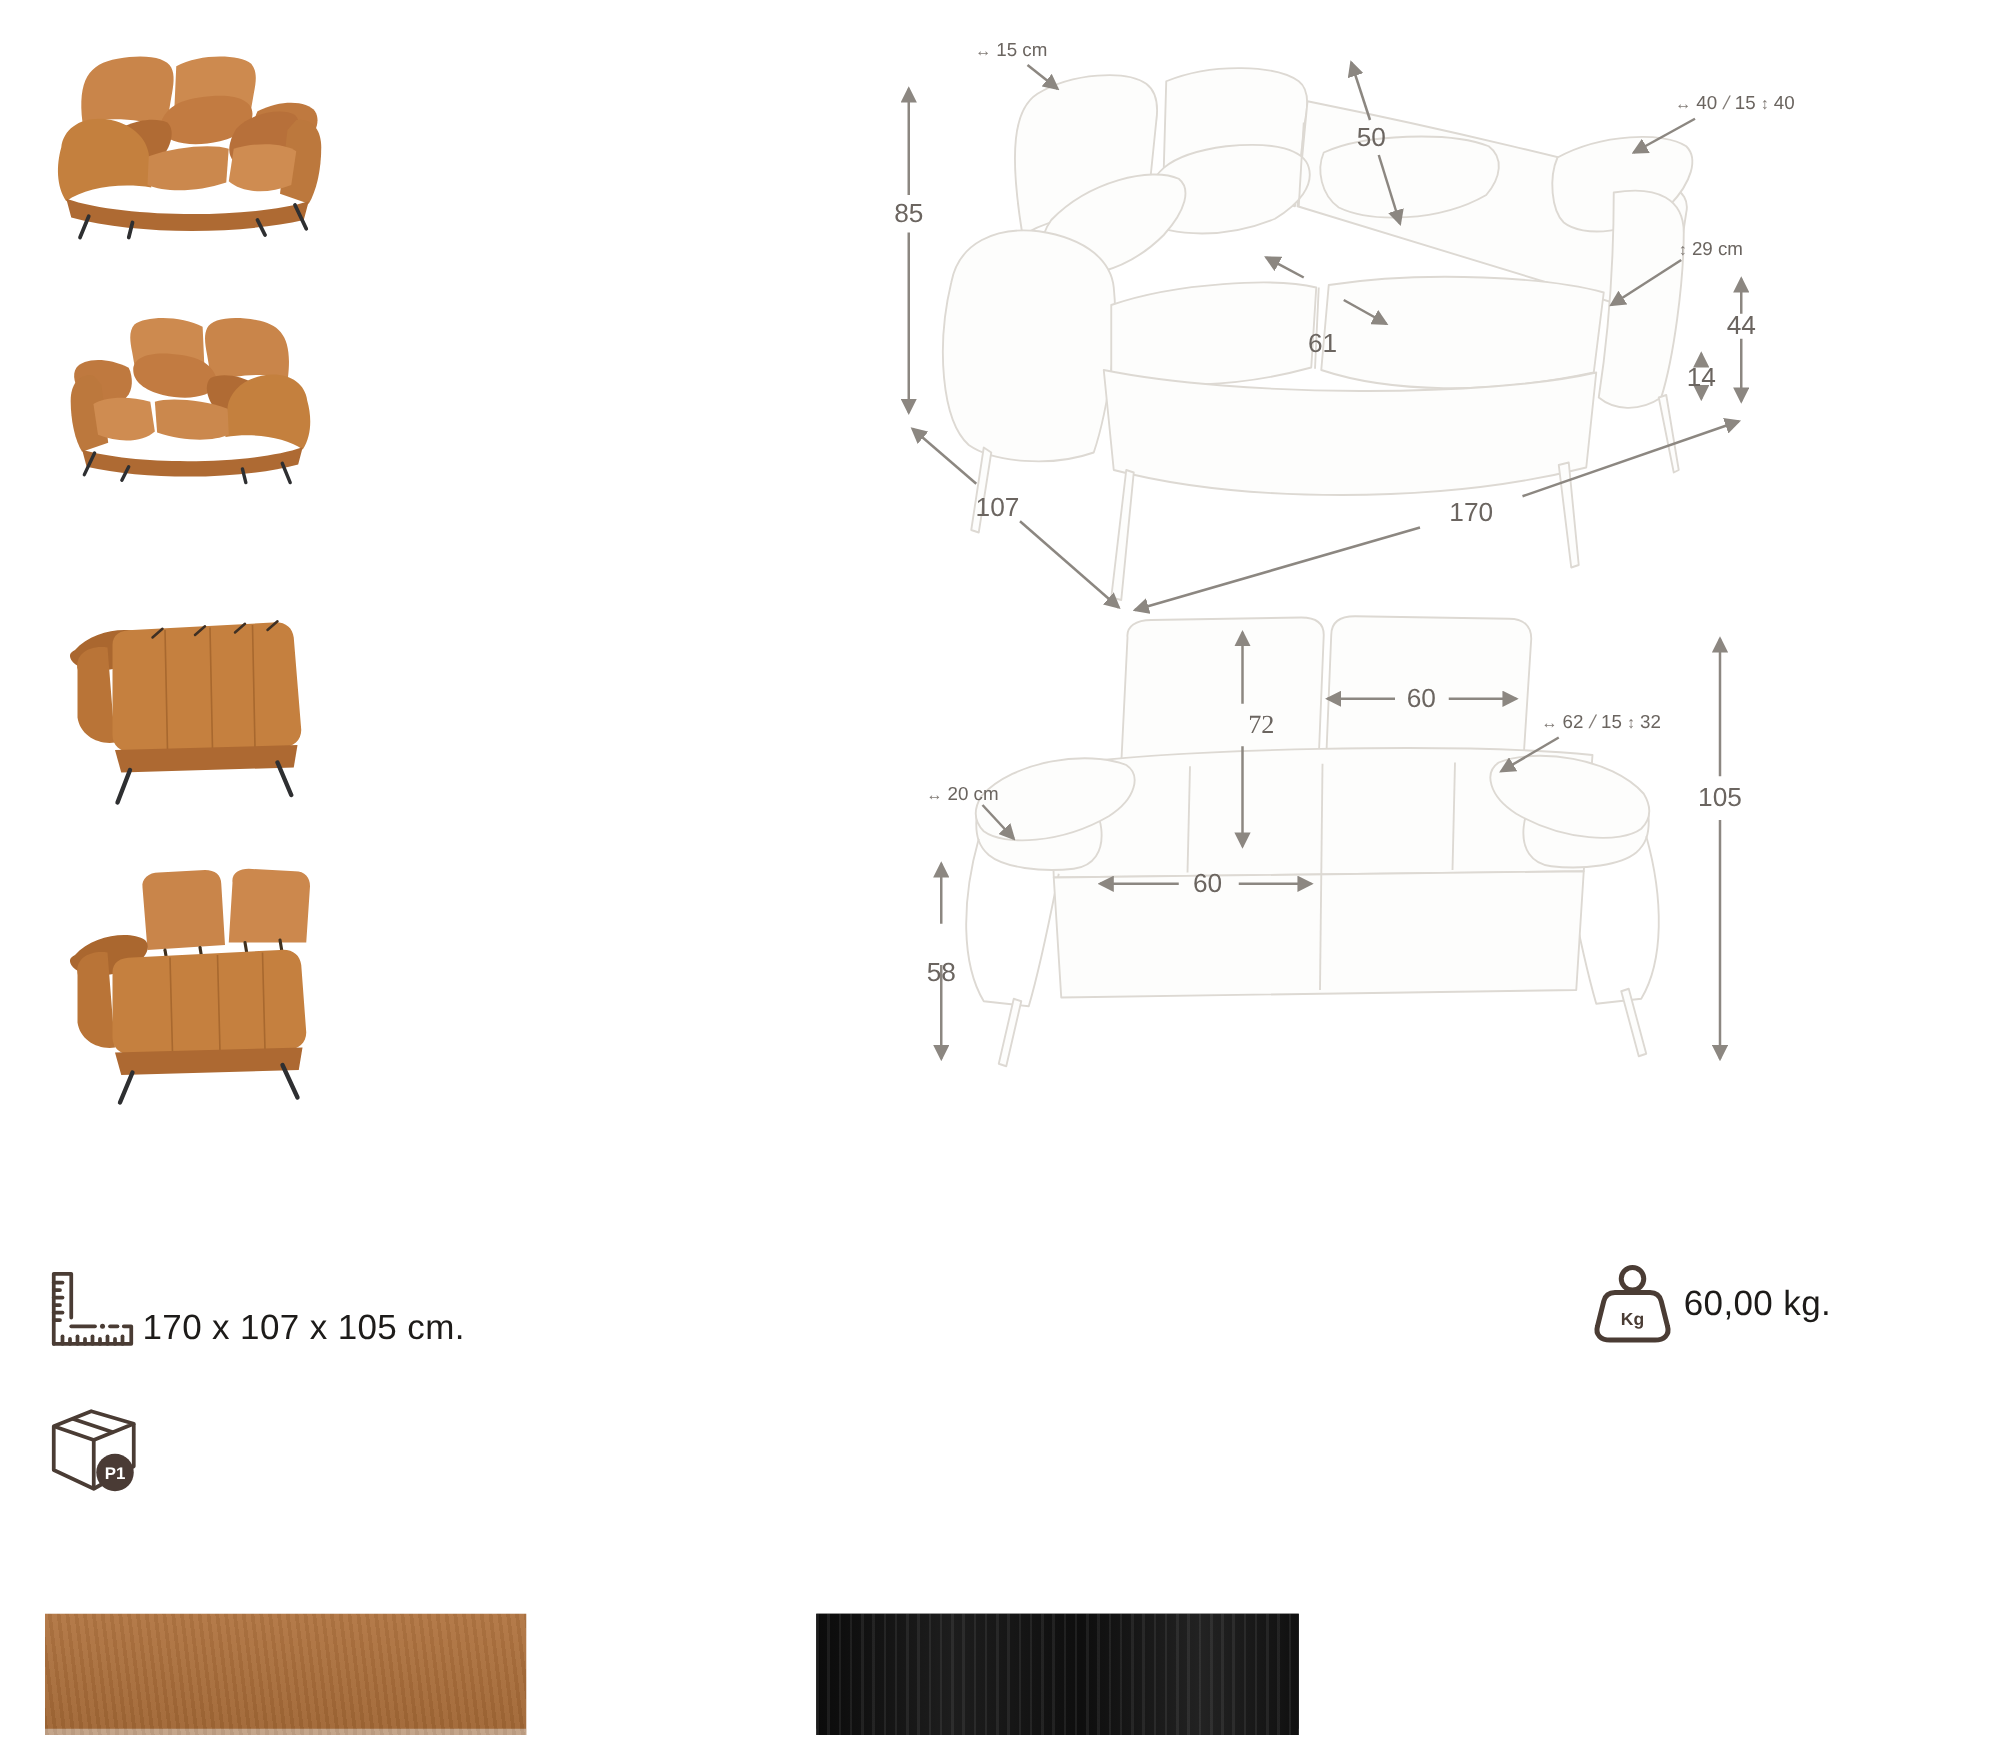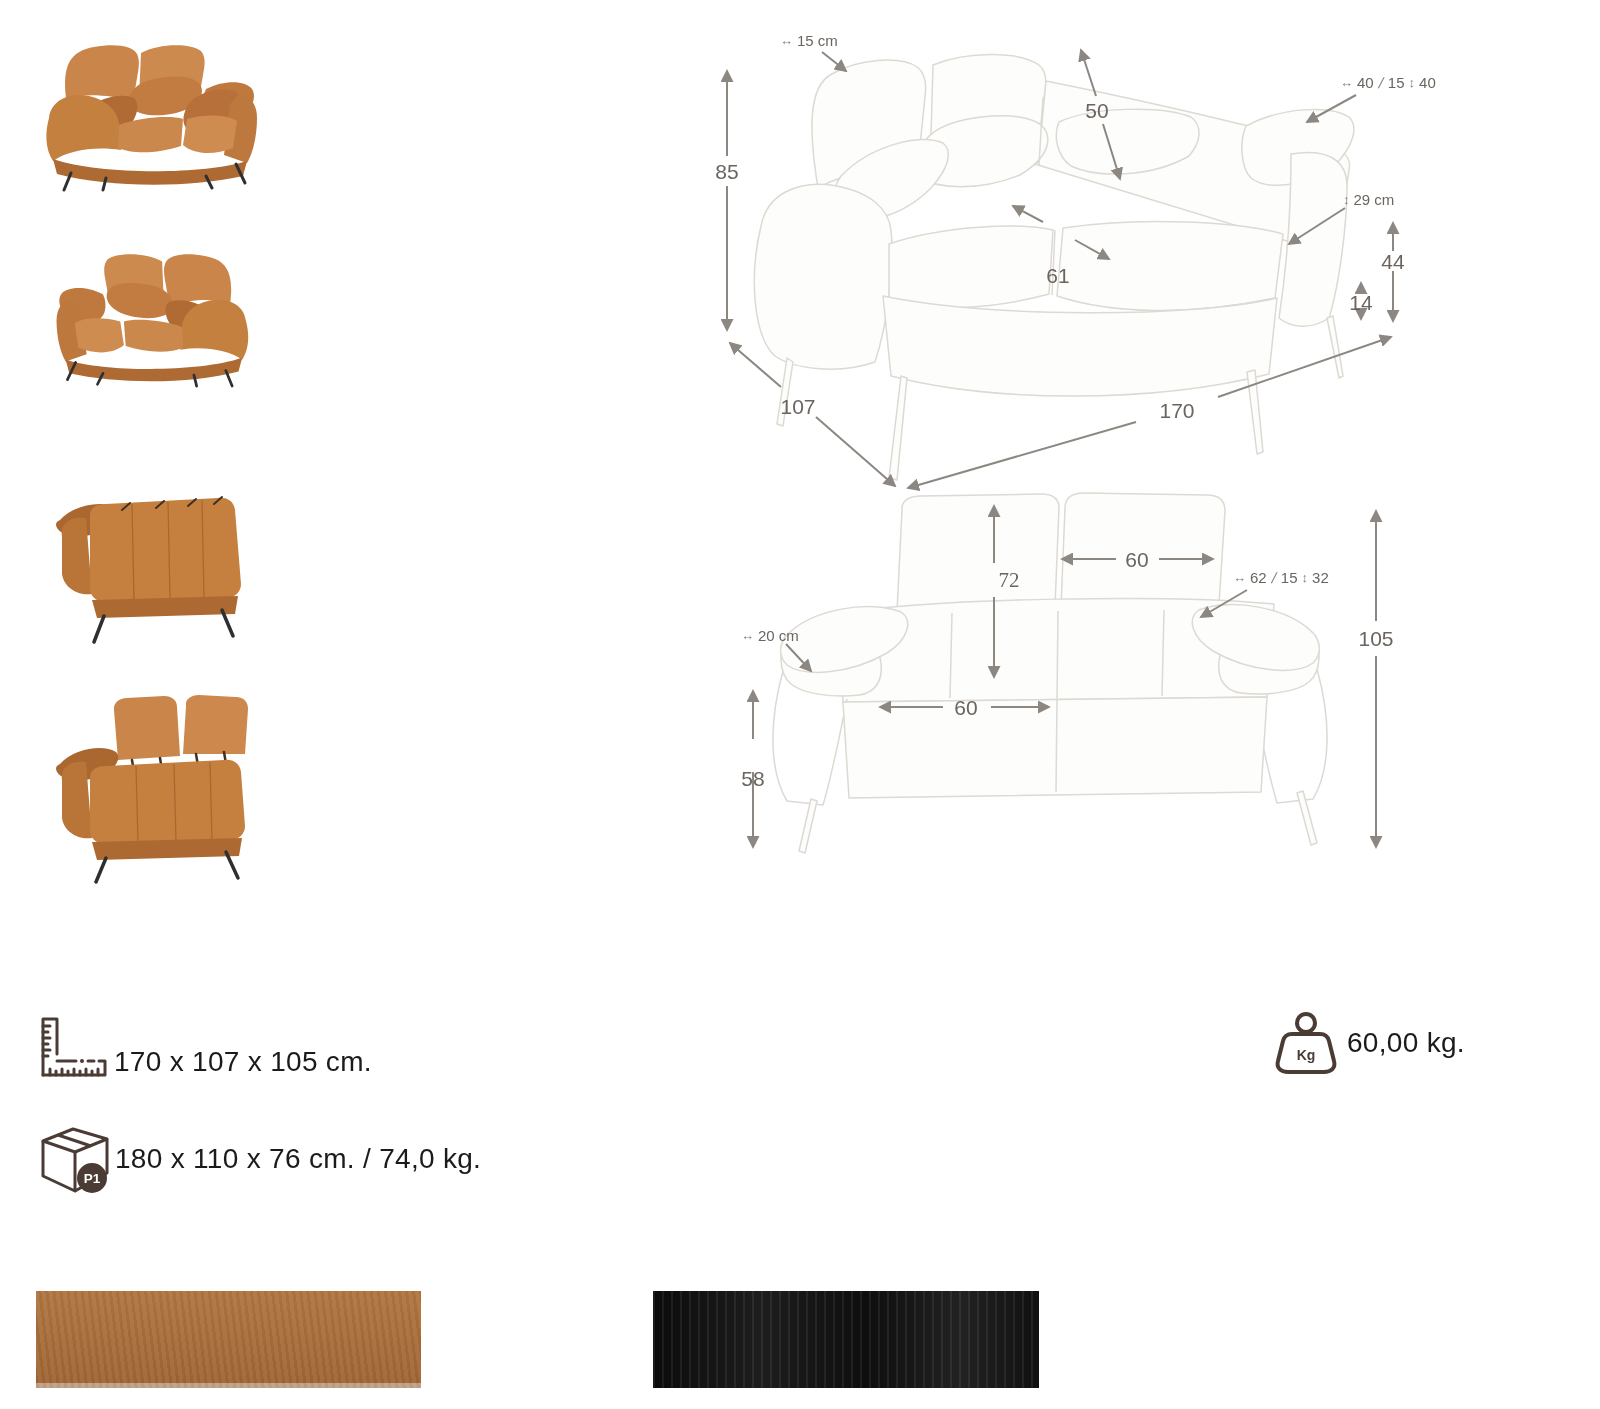--- a/index.html
+++ b/index.html
@@ -323,21 +323,20 @@
     <svg width="78" height="70" viewBox="0 0 78 70">
       <g stroke="#4a3c34" stroke-width="3" fill="none" stroke-linejoin="round">
         <path d="M7,17 L37,5 L71,15 L39,28 Z"></path>
         <path d="M7,17 L7,52 L39,67 L39,28"></path>
         <path d="M71,15 L71,49 L39,67"></path>
         <path d="M22,11 L55,22"></path>
       </g>
       <circle cx="56" cy="54" r="15" fill="#4a3b35"></circle>
       <text x="56" y="59" font-size="13.5" font-weight="bold" fill="#ffffff" text-anchor="middle">P1</text>
     </svg>
-    <span class="txt">180 x 110 x 76 cm. / 74,0 kg.</span>
   </div>
 
   <div class="swatch swatch-tan" style="background-color: rgb(173, 110, 56);">
     <div class="grain"></div>
   </div>
   <div class="swatch swatch-black" style="background-color: rgb(20, 20, 20);">
     <div class="grain"></div>
   </div>
 
 </div>

